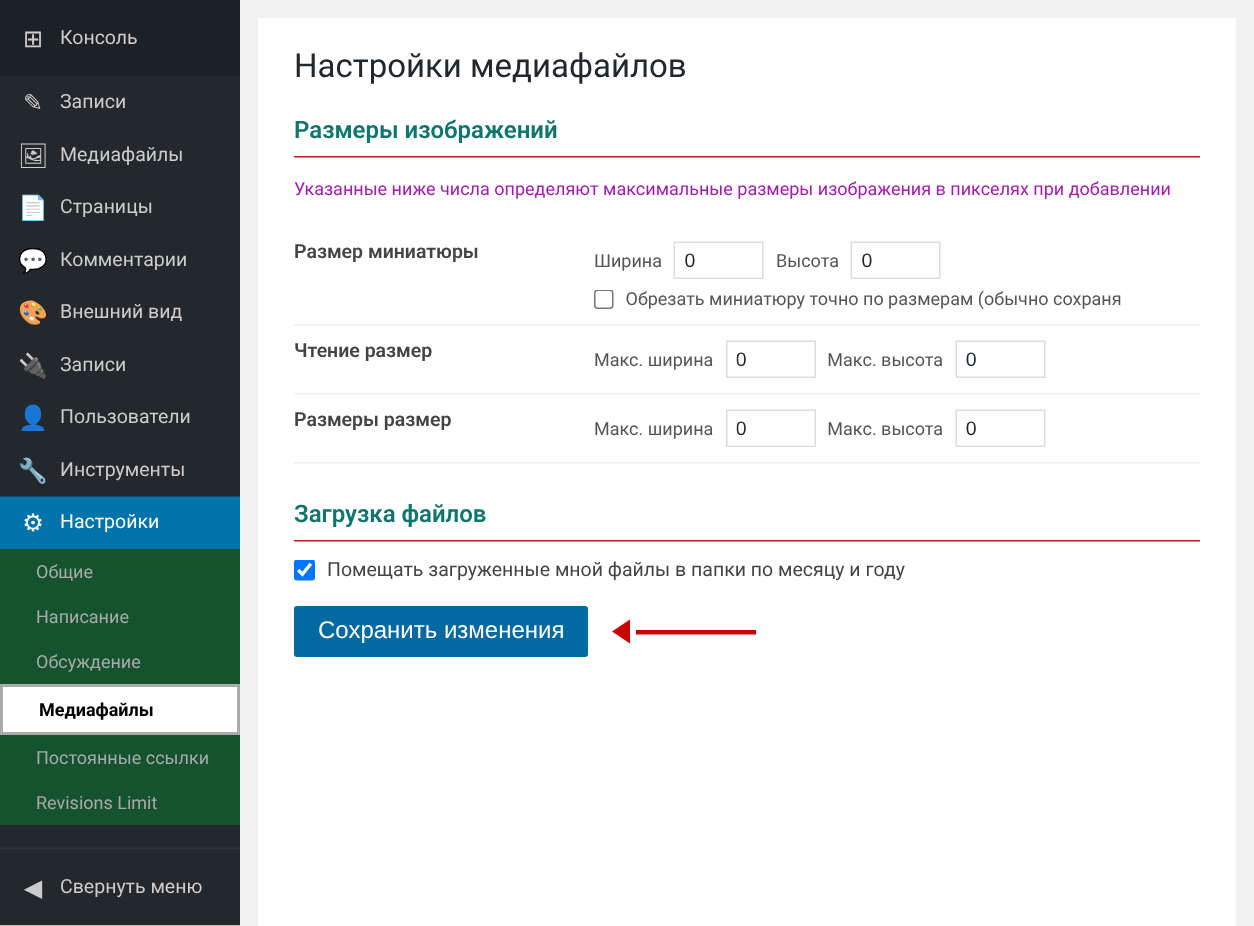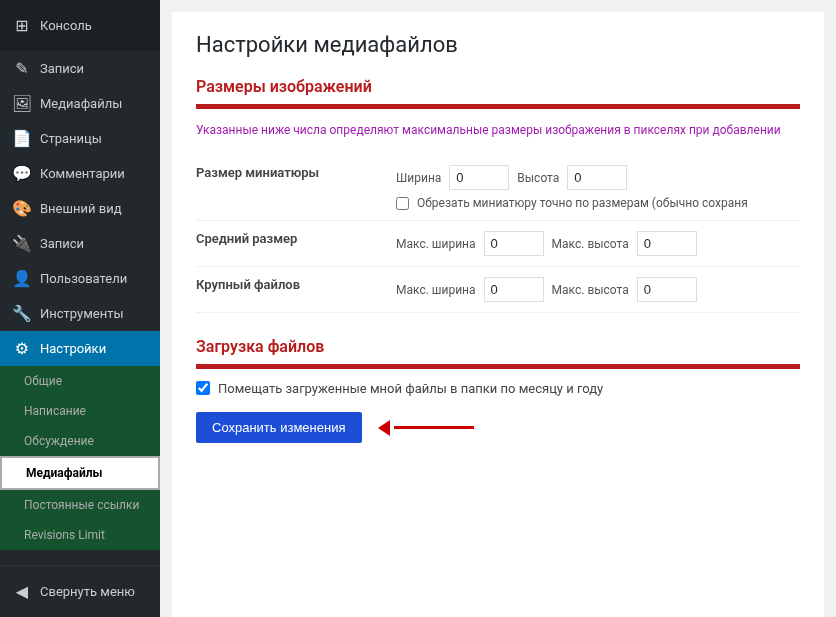--- a/index.html
+++ b/index.html
@@ -60,22 +60,22 @@
     }
     .page-title {
       font-size: 22px;
       font-weight: 400;
       color: #23282d;
       margin-bottom: 20px;
     }
     .section-title {
       font-size: 16px;
       font-weight: 600;
-      color: #b91c1c;
-      border-bottom: 5px solid #b91c1c;
+      color: #0f766e;
+      border-bottom: 1px solid #b91c1c;
       padding-bottom: 8px;
       margin-bottom: 12px;
     }
     .section-desc {
       font-size: 12px;
       color: #a21caf;
       margin-bottom: 16px;
       line-height: 1.5;
     }
 
@@ -95,25 +95,25 @@
     }
 
     
     .checkbox-row { display: flex; align-items: flex-start; gap: 8px; margin-bottom: 16px; }
     .checkbox-row input[type="checkbox"] { width: 14px; height: 14px; }
     .checkbox-row label { font-size: 13px; color: #444; }
 
     
     .submit-area { display: flex; align-items: center; gap: 16px; margin-top: 8px; }
     .btn-primary {
-      background: #1d4ed8;
+      background: #0369a1;
       color: #fff;
       border: none;
       padding: 8px 16px;
-      font-size: 13px;
+      font-size: 16px;
       cursor: pointer;
       border-radius: 2px;
     }
 
     
     .arrow-indicator {
       display: flex;
       align-items: center;
       gap: 4px;
     }
@@ -240,33 +240,33 @@
             <input type="text" class="field-input" value="0" style="">
           </div>
           <div class="settings-row" style="margin-top:6px;">
             <input type="checkbox" style="">
             <label>Обрезать миниатюру точно по размерам (обычно сохраня</label>
           </div>
         </td>
       </tr>
 
       <tr>
-        <td class="label-cell">Средний размер</td>
+        <td class="label-cell">Чтение размер</td>
         <td>
           <div class="settings-row">
             <label>Макс. ширина</label>
             <input type="text" class="field-input" value="0" style="">
             <label>Макс. высота</label>
             <input type="text" class="field-input" value="0" style="">
           </div>
         </td>
       </tr>
 
       <tr>
-        <td class="label-cell">Крупный файлов</td>
+        <td class="label-cell">Размеры размер</td>
         <td>
           <div class="settings-row">
             <label>Макс. ширина</label>
             <input type="text" class="field-input" value="0" style="">
             <label>Макс. высота</label>
             <input type="text" class="field-input" value="0" style="">
           </div>
         </td>
       </tr>
     </tbody>

